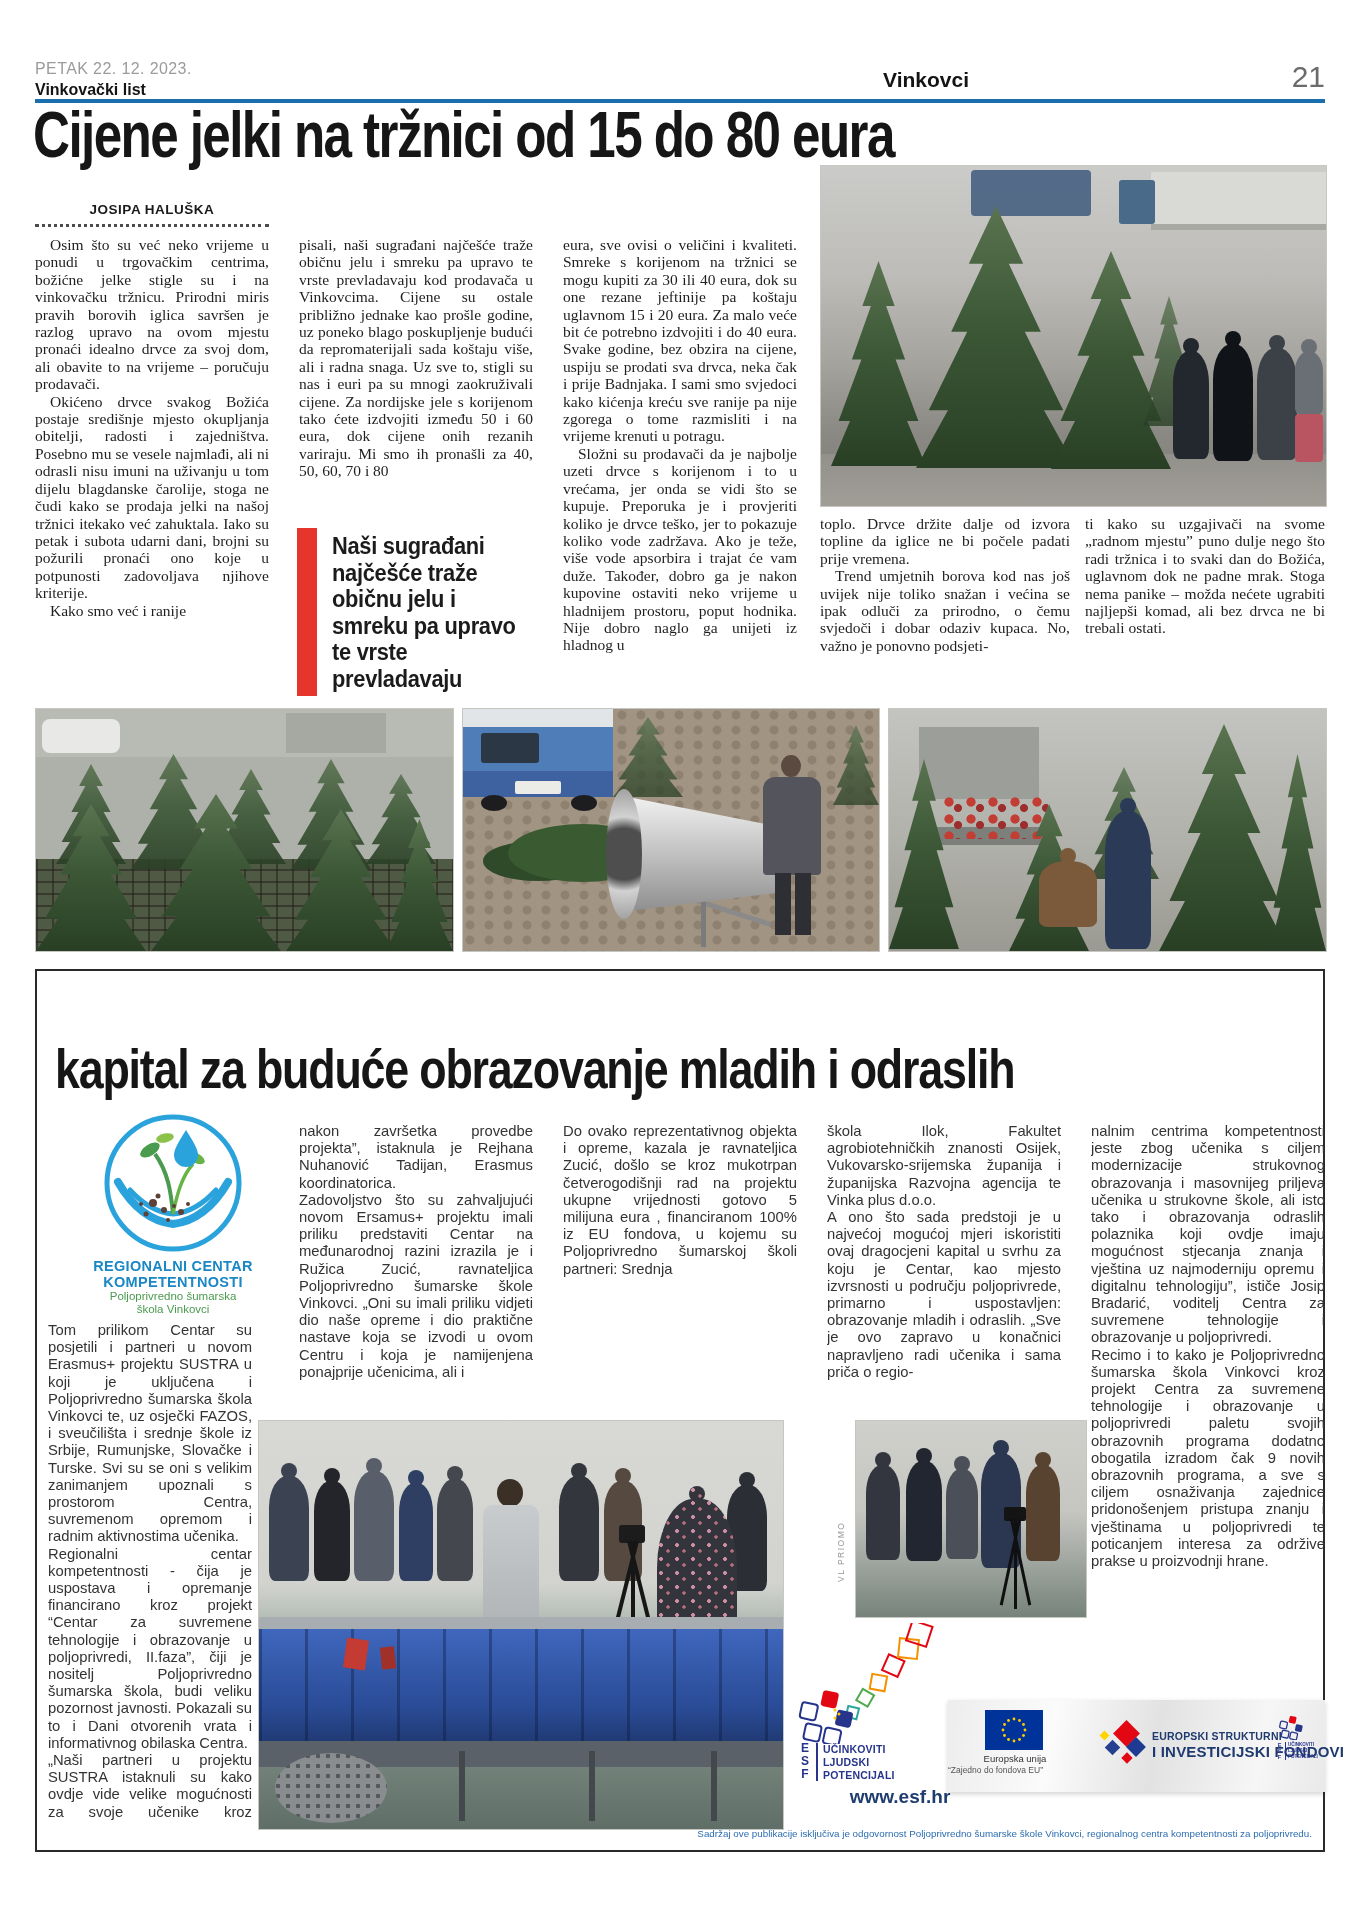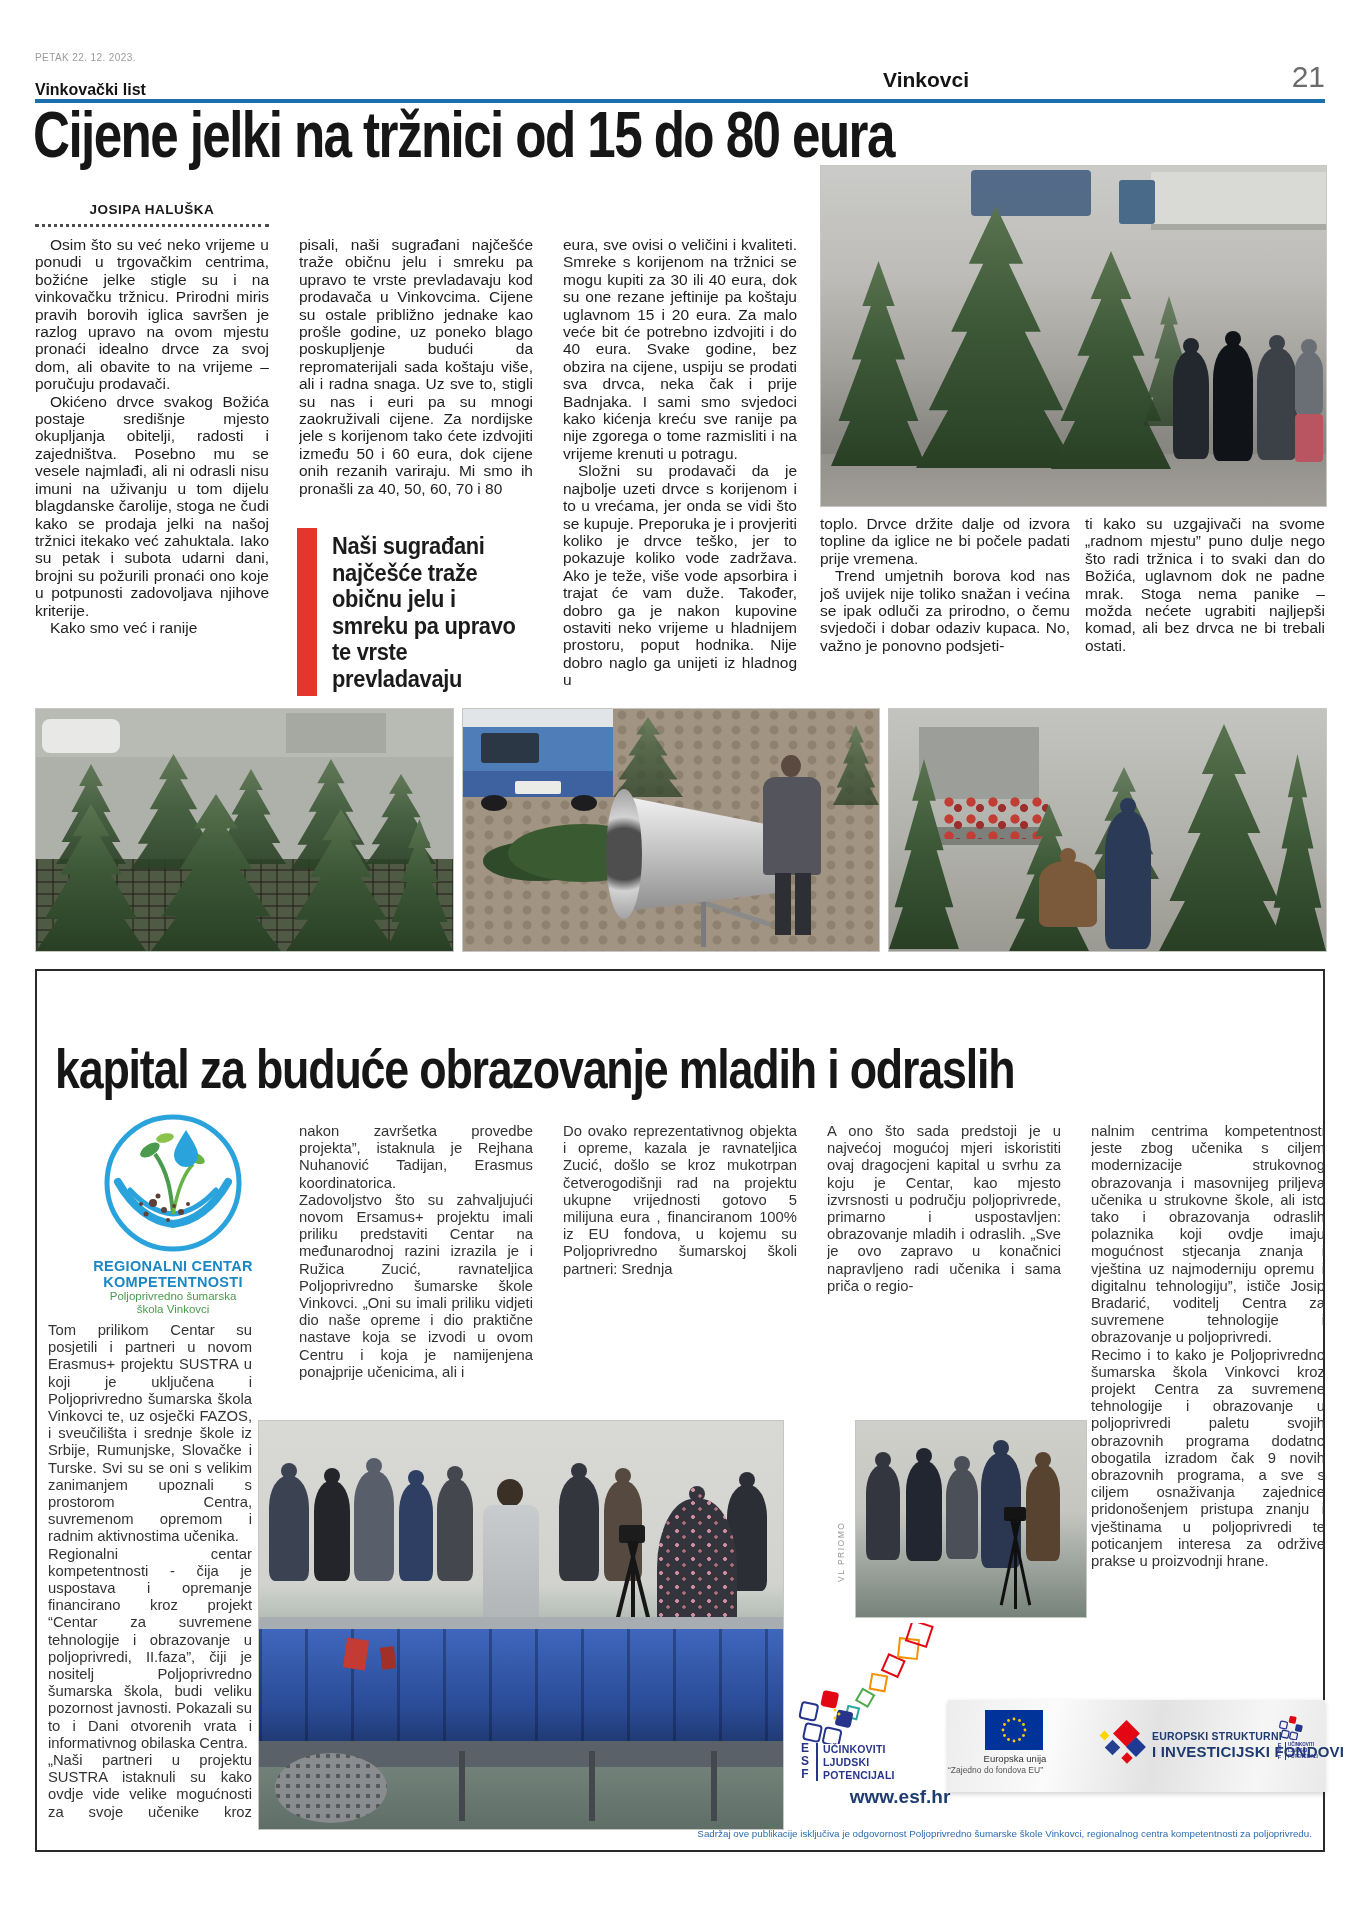--- a/index.html
+++ b/index.html
@@ -2,21 +2,21 @@
 <html><head>
 <meta charset="utf-8">
 <style>
   html,body{margin:0;padding:0;background:#e9e9e9}
   .page{position:relative;width:1354px;height:1920px;background:#fff;overflow:hidden;
         font-family:"Liberation Sans",sans-serif;color:#222;margin:0 auto}
   .abs{position:absolute}
   .cond{display:inline-block;white-space:nowrap;transform-origin:0 50%}
   p{margin:0;padding:0}
   
-  .b1{font-family:Liberation Sans, sans-serif;font-size:15.5px;line-height:17.4px;color:#1e1e1e;text-align:justify}
+  .b1{font-family:Liberation Serif, serif;font-size:15.5px;line-height:17.4px;color:#1e1e1e;text-align:justify}
   .b1 p{text-indent:15px}
   .b1 p.ni{text-indent:0}
   
   .b2{font-size:14.8px;line-height:17.2px;color:#333;text-align:justify}
   .b2 p{margin:0}
   
   .ph{position:absolute;overflow:hidden;border:1px solid #c6c6c2;background:#b9b9b5}
   .ph div{position:absolute}
   .tr{position:absolute;background:linear-gradient(180deg,#5a7350 0%,#3c5836 45%,#293f25 100%);
       clip-path:polygon(50% 0,67% 22%,58% 22%,78% 48%,68% 48%,92% 78%,80% 78%,100% 100%,0 100%,20% 78%,8% 78%,32% 48%,22% 48%,42% 22%,33% 22%)}
@@ -33,21 +33,21 @@
   .vtext{writing-mode:vertical-rl;transform:rotate(180deg);font-size:8.5px;letter-spacing:1.5px;color:#969696}
   .navy{color:#1f3a6e}
   .ribbon{background:linear-gradient(100deg,#ededed 0%,#fbfbfb 28%,#e2e2e2 55%,#f6f6f6 82%,#e9e9e9 100%);
           box-shadow:0 2px 5px rgba(0,0,0,.18)}
 </style>
 </head>
 <body>
 
 <div class="page">
 
-  <div class="abs" style="left:35px;top:52px;font-size:10px;color:#9b9b9b;letter-spacing:.4px">PETAK 22. 12. 2023.</div>
+  <div class="abs" style="left:35px;top:60px;font-size:16px;color:#9b9b9b;letter-spacing:.4px">PETAK 22. 12. 2023.</div>
   <div class="abs" style="left:35px;top:81px;font-size:16px;font-weight:700;color:#141414">Vinkovački list</div>
   <div class="abs" style="left:826px;top:68px;width:200px;text-align:center;font-size:21px;font-weight:700;color:#141414">Vinkovci</div>
   <div class="abs" style="left:35px;top:60px;width:1290px;text-align:right;font-size:30px;color:#6b6b6b">21</div>
   <div class="abs" style="left:35px;top:99px;width:1290px;height:4px;background:#1c6fad"></div>
 
   <div class="abs" style="left:33px;top:102px;font-size:64px;line-height:66px;font-weight:700;color:#161616;letter-spacing:-2px">
     <span class="cond" style="transform:scaleX(.8)">Cijene jelki na tržnici od 15 do 80 eura</span>
   </div>
 
   <div class="abs" style="left:35px;top:202px;width:234px;text-align:center;font-size:13.5px;font-weight:700;letter-spacing:.5px;color:#1a1a1a">JOSIPA HALUŠKA</div>
@@ -189,20 +189,21 @@
     <p>„Naši partneri u projektu SUSTRA istaknuli su kako ovdje vide velike mogućnosti za svoje učenike kroz umrežavanje ustanova te aktivnosti kojima bi se potaknula i održivost Centra</p>
   </div>
   <div class="abs b2" style="left:299px;top:1123px;width:234px;height:290px;overflow:hidden">
     <p>nakon završetka provedbe projekta”, istaknula je Rejhana Nuhanović Tadijan, Erasmus koordinatorica.</p>
     <p>Zadovoljstvo što su zahvaljujući novom Ersamus+ projektu imali priliku predstaviti Centar na međunarodnoj razini izrazila je i Ružica Zucić, ravnateljica Poljoprivredno šumarske škole Vinkovci. „Oni su imali priliku vidjeti dio naše opreme i dio praktične nastave koja se izvodi u ovom Centru i koja je namijenjena ponajprije učenicima, ali i</p>
   </div>
   <div class="abs b2" style="left:563px;top:1123px;width:234px;height:290px;overflow:hidden">
     <p>Do ovako reprezentativnog objekta i opreme, kazala je ravnateljica Zucić, došlo se kroz mukotrpan četverogodišnji rad na projektu ukupne vrijednosti gotovo 5 milijuna eura , financiranom 100% iz EU fondova, u kojemu su Poljoprivredno šumarskoj školi partneri: Srednja</p>
   </div>
   <div class="abs b2" style="left:827px;top:1123px;width:234px;height:290px;overflow:hidden">
+    <p>škola Ilok, Fakultet agrobiotehničkih znanosti Osijek, Vukovarsko-srijemska županija i županijska Razvojna agencija te Vinka plus d.o.o.</p>
     <p>A ono što sada predstoji je u najvećoj mogućoj mjeri iskoristiti ovaj dragocjeni kapital u svrhu za koju je Centar, kao mjesto izvrsnosti u području poljoprivrede, primarno i uspostavljen: obrazovanje mladih i odraslih. „Sve je ovo zapravo u konačnici napravljeno radi uč­enika i sama priča o regio-</p>
   </div>
   <div class="abs b2" style="left:1091px;top:1123px;width:234px;height:500px;overflow:hidden">
     <p>nalnim centrima kompetentnosti jeste zbog učenika s ciljem modernizacije strukovnog obrazovanja i masovnijeg priljeva učenika u strukovne škole, ali isto tako i obrazovanja odraslih polaznika koji ovdje imaju mogućnost stjecanja znanja i vještina uz najmoderniju opremu i digitalnu tehnologiju”, ističe Josip Bradarić, voditelj Centra za suvremene tehnologije i obrazovanje u poljoprivredi.</p>
     <p>Recimo i to kako je Poljoprivredno šumarska škola Vinkovci kroz projekt Centra za suvremene tehnologije i obrazovanje u poljoprivredi paletu svojih obrazovnih programa dodatno obogatila izradom čak 9 novih obrazovnih programa, a sve s ciljem osnaživanja zajednice pridonošenjem pristupa znanju i vještinama u poljoprivredi te poticanjem interesa za održive prakse u proizvodnji hrane.</p>
   </div>
 
   <div class="ph" style="left:258px;top:1420px;width:524px;height:408px;background:linear-gradient(180deg,#d8d9d5 0%,#d2d3cf 40%,#93a39a 58%,#5f6e66 100%)">
     <div class="pe" style="left:10px;top:55px;width:40px;height:105px;background:#3b4252"></div>
     <div class="pe" style="left:55px;top:60px;width:36px;height:100px;background:#23252b"></div>

